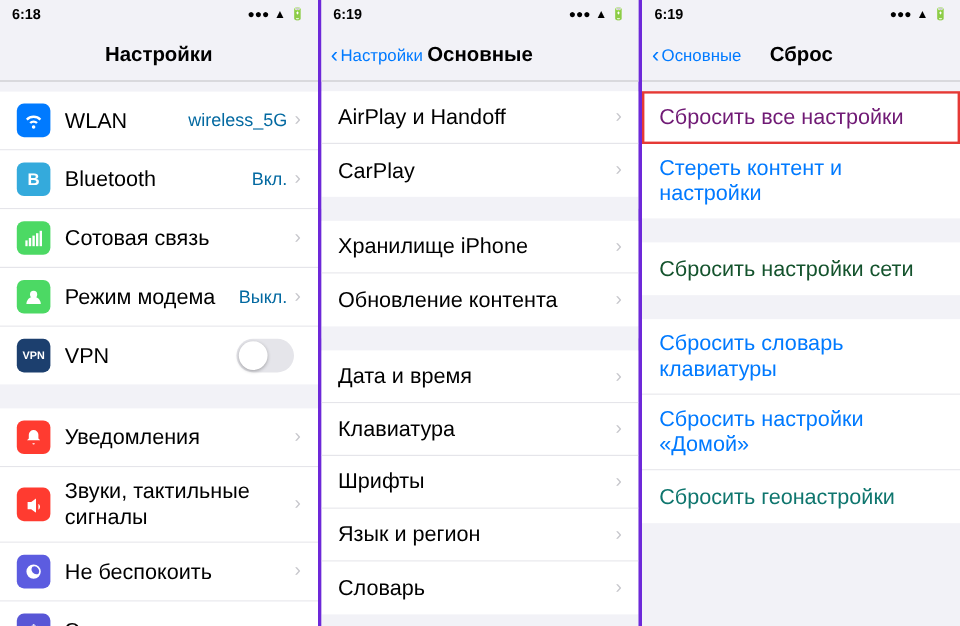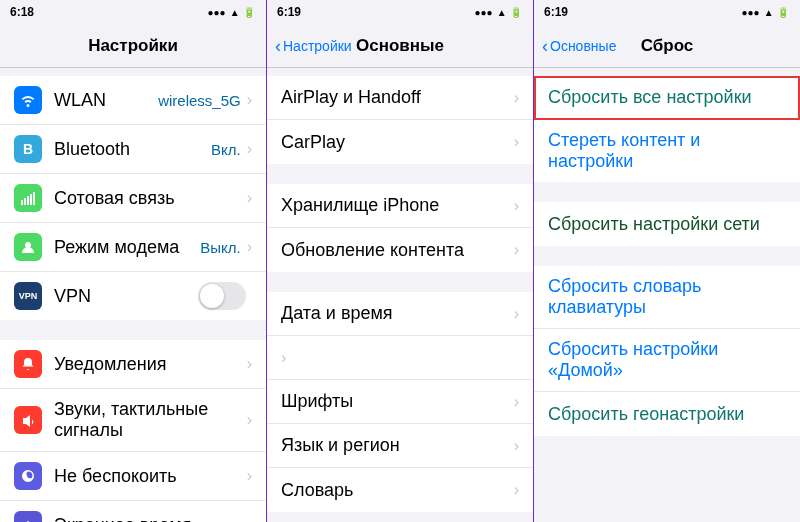--- a/index.html
+++ b/index.html
@@ -13,21 +13,21 @@
       overflow: hidden;
       font-size: 14px;
     }
 
     
     .panel {
       flex: 1;
       display: flex;
       flex-direction: column;
       background: #f2f2f7;
-      border-right: 1px solid #6d28d9;
+      border-right: 3px solid #6d28d9;
     }
     .panel:last-child { border-right: none; }
 
     
     .status-bar {
       height: 24px;
       background: #f2f2f7;
       display: flex;
       align-items: center;
       justify-content: space-between;
@@ -303,20 +303,21 @@
       </div>
     </div>
     <div class="section-spacer"></div>
 
     <div class="section-group">
       <div class="list-row">
         <span class="row-label">Дата и время</span>
         <span class="row-chevron">›</span>
       </div>
       <div class="list-row">
+        <span class="row-label">Клавиатура</span>
         <span class="row-chevron">›</span>
       </div>
       <div class="list-row">
         <span class="row-label">Шрифты</span>
         <span class="row-chevron">›</span>
       </div>
       <div class="list-row">
         <span class="row-label">Язык и регион</span>
         <span class="row-chevron">›</span>
       </div>
@@ -343,21 +344,21 @@
     <div class="nav-back">
       <span class="back-arrow">‹</span>
       <span>Основные</span>
     </div>
     <span class="nav-title">Сброс</span>
   </div>
   <div class="content">
 
     <div class="section-group">
       <div class="list-row reset-all-highlighted">
-        <span class="row-label" style="color:#0f766e;font-weight:400;">Сбросить все настройки</span>
+        <span class="row-label" style="color:#701a75;font-weight:400;">Сбросить все настройки</span>
       </div>
       <div class="list-row">
         <span class="row-label" style="color:#007aff;">Стереть контент и настройки</span>
       </div>
     </div>
     <div class="section-spacer"></div>
 
     <div class="section-group">
       <div class="list-row">
         <span class="row-label" style="color:#14532d;">Сбросить настройки сети</span>

